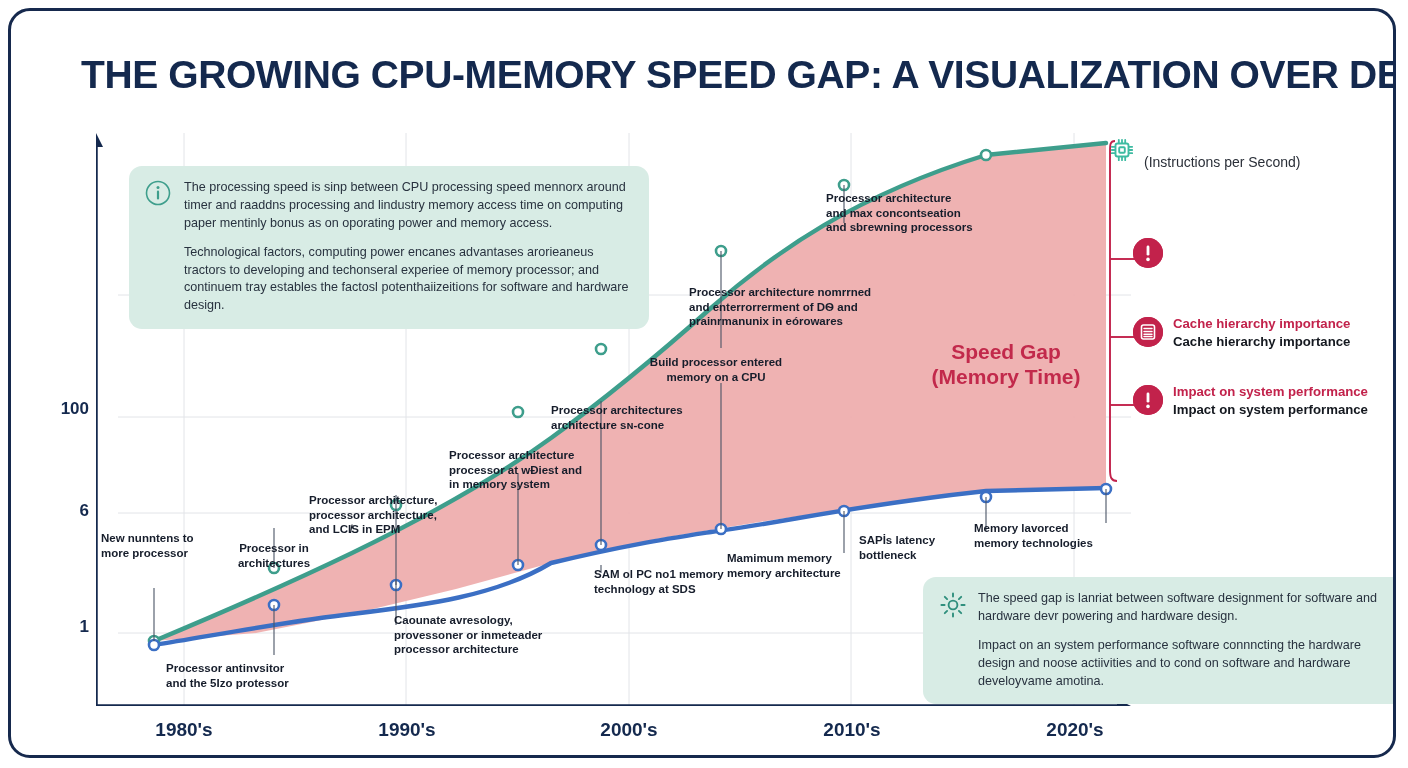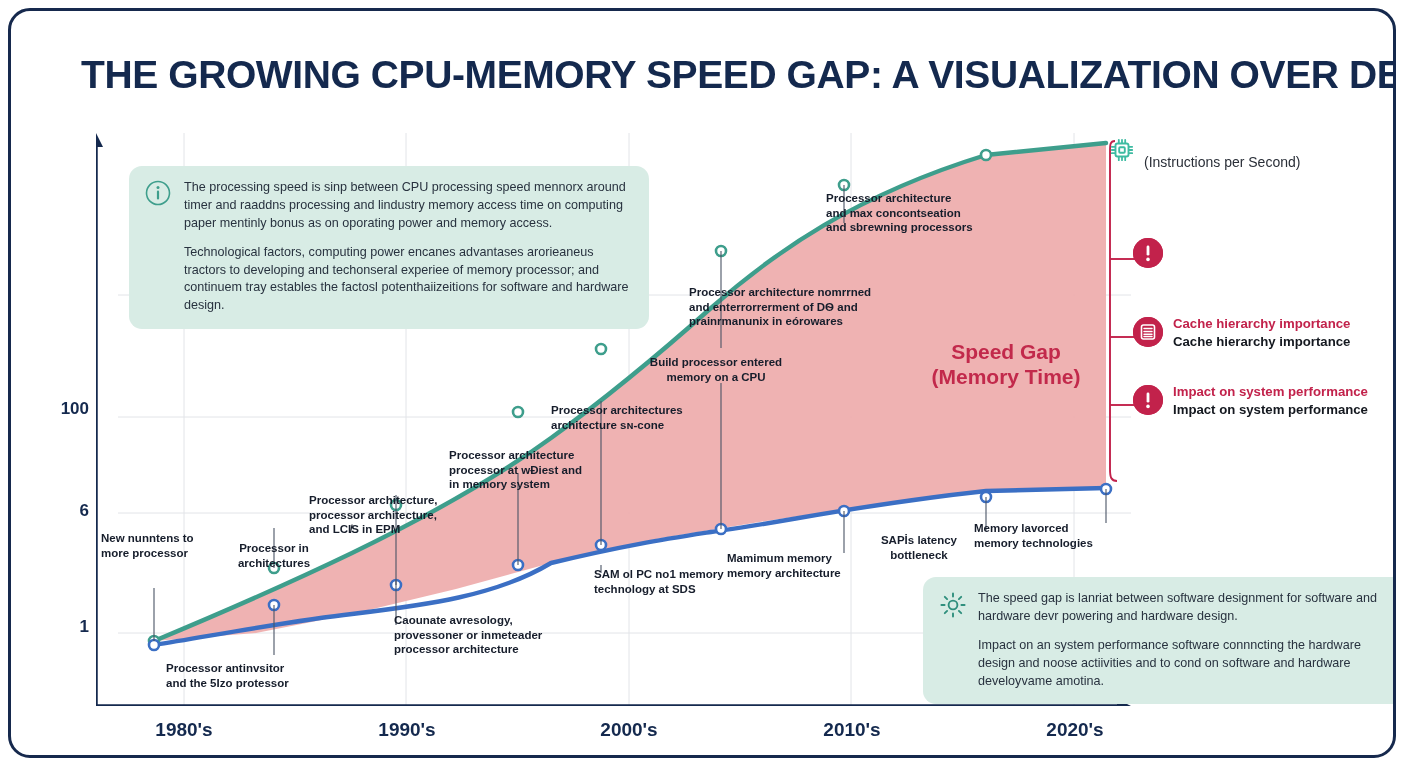--- a/index.html
+++ b/index.html
@@ -192,21 +192,21 @@
     </div>
     <div class="anno l" style="left:631px;top:418px;width:150px;">
       <span style="white-space:pre-line">Mamimum memory
 memory architecture</span>
     </div>
     <div class="anno l" style="left:730px;top:58px;width:165px;">
       <span style="white-space:pre-line">Processor architecture
 and max concontseation
 and sbгewning processors</span>
     </div>
-    <div class="anno l" style="left:763px;top:400px;width:120px;text-align:center;">
+    <div class="anno l" style="left:763px;top:400px;width:120px;">
       <span style="white-space:pre-line">SAPİs latency
 bottleneck</span>
     </div>
     <div class="anno l" style="left:878px;top:388px;width:150px;">
       <span style="white-space:pre-line">Memory lavorced
 memory technologies</span>
     </div>
 
   </div>
 

